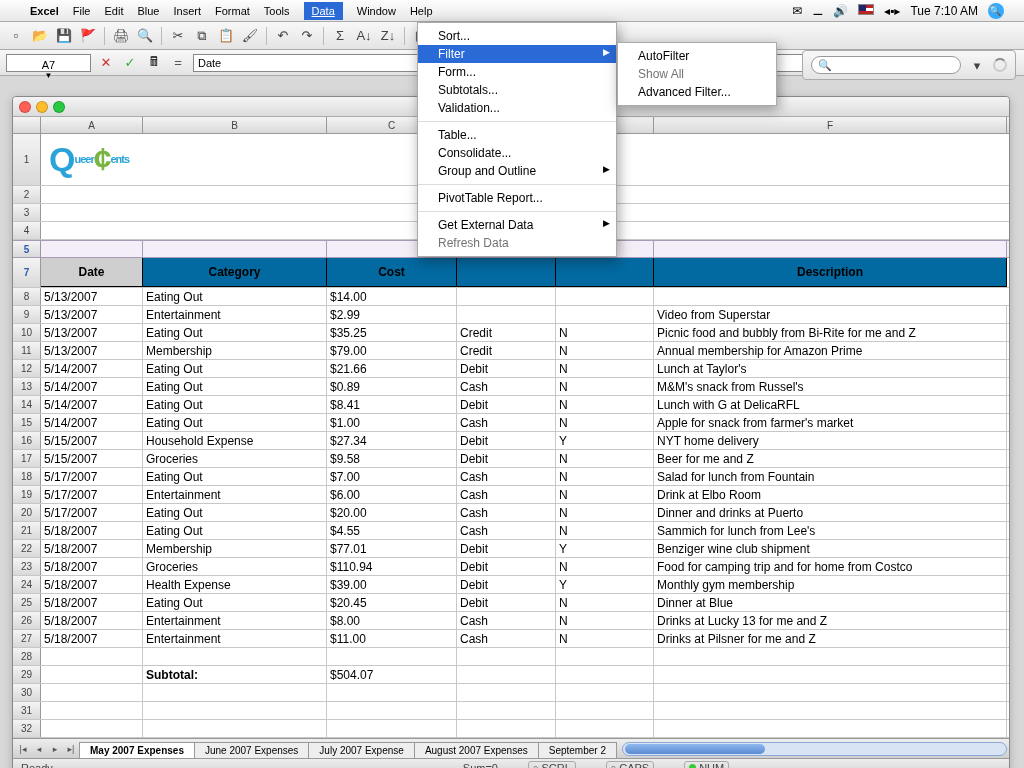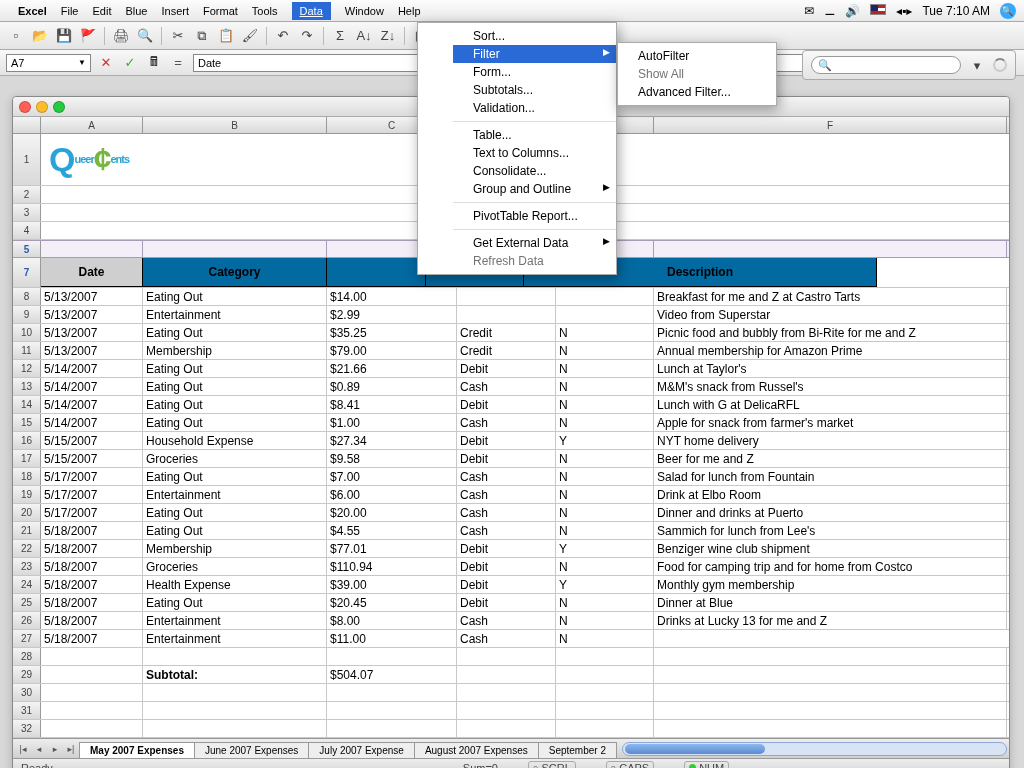--- a/index.html
+++ b/index.html
@@ -1,37 +1,37 @@
 <!DOCTYPE html>
 <html><head>
 <meta charset="utf-8">
 <style>
 * { margin:0; padding:0; box-sizing:border-box; font-family:"Lucida Grande","Helvetica Neue",Arial,sans-serif; font-size:11px; }
 body { width:1024px; height:768px; background:#d8d8d8; overflow:hidden; position:relative; }
 
 
-.menubar { height:22px; background:linear-gradient(#fdfdfd,#e8e8e8); display:flex; align-items:center; padding:0 8px; border-bottom:1px solid #aaa; }
+.menubar { height:22px; background:linear-gradient(#fdfdfd,#e8e8e8); display:flex; align-items:center; padding:0 20px; border-bottom:1px solid #aaa; }
 .apple { font-size:14px; margin-right:10px; }
 .menubar .app { font-weight:bold; margin-right:14px; }
 .menubar .mitem { margin-right:14px; cursor:default; }
 .menubar .mitem.open { background:#2a6ad6; color:#fff; padding:3px 8px; margin-right:0;text-decoration:underline; }
 .menubar .spacer { flex:1; }
 .menubar .ricon { margin-left:10px; font-size:12px; }
 .flag { width:16px; height:11px; background:linear-gradient(#b22,#b22 33%,#fff 33%,#fff 66%,#b22 66%); border:1px solid #888; display:inline-block; position:relative; }
 .flag::before { content:""; position:absolute; width:7px; height:6px; background:#226; top:0; left:0; }
 
 
 .toolbar { height:28px; background:linear-gradient(#f8f8f8,#e4e4e4); border-bottom:1px solid #aaa; display:flex; align-items:center; padding:0 6px; gap:4px; }
 .tbtn { width:20px; height:20px; display:flex; align-items:center; justify-content:center; font-size:13px; color:#444; cursor:default; }
 .tsep { width:1px; height:18px; background:#bbb; margin:0 2px; }
 .zoom { font-size:11px; padding:1px 4px; border:1px solid #999; background:#fff; }
 .help { width:18px; height:18px; border-radius:50%; background:#d4c; color:#fff; display:flex; align-items:center; justify-content:center; font-weight:bold; font-size:11px; }
 
 .formula-bar { height:26px; background:linear-gradient(#f8f8f8,#e4e4e4); border-bottom:1px solid #aaa; display:flex; align-items:center; padding:0 6px; gap:6px; }
-.namebox { width:85px; height:18px; border:1px solid #888; background:#fff; padding:4px 4px; display:flex; align-items:center; justify-content:space-between; }
+.namebox { width:85px; height:18px; border:1px solid #888; background:#fff; padding:4px 4px; display:flex; align-items:center; justify-content:space-between;flex-direction:column; }
 .namebox .arr { font-size:8px; }
 .fbtn { width:18px; height:18px; display:flex; align-items:center; justify-content:center; font-size:13px; }
 .fx-cancel { color:#c33; }
 .fx-ok { color:#3a3; }
 .fx-eq { color:#555; }
 .formula-input { flex:0 0 680px; height:18px; border:1px solid #888; background:#fff; padding:0 4px; display:flex; align-items:center; }
 
 .searchbar { position:absolute; top:50px; right:8px; background:linear-gradient(#f8f8f8,#e4e4e4); border:1px solid #aaa; border-radius:4px; padding:4px 8px; display:flex; align-items:center; gap:6px; }
 .searchbox { width:150px; height:18px; border:1px solid #999; border-radius:9px; background:#fff; display:flex; align-items:center; padding:0 6px; }
 .spinner { width:14px; height:14px; border:2px solid #ccc; border-top-color:#888; border-radius:50%; }
@@ -82,21 +82,21 @@
 .status .pill { border:1px solid #aaa; border-radius:3px; padding:0 4px; font-size:9px; display:flex; align-items:center; gap:3px; }
 .dot-g { width:7px; height:7px; border-radius:50%; background:#3c3; }
 
 
 .menu { position:absolute; background:#fff; border:1px solid #aaa; box-shadow:2px 4px 12px rgba(0,0,0,.35); padding:4px 0; }
 .menu .mi { padding:2px 20px 2px 20px; font-size:12px; cursor:default; position:relative; white-space:nowrap; }
 .menu .mi.hl { background:#2a6ad6; color:#fff; }
 .menu .mi.dis { color:#737373; }
 .menu .mi .sub-arr { position:absolute; right:6px; font-size:9px; }
 .menu hr { border:none; border-top:1px solid #ddd; margin:4px 0; }
-.data-menu { top:22px; left:417px; width:200px;padding-left:35px; }
+.data-menu { top:22px; left:417px; width:200px; }
 .filter-menu { top:42px; left:617px; width:160px; }
 </style>
 </head>
 <body>
 
 <div class="menubar">
   <span class="apple"></span>
   <span class="app">Excel</span>
   <span class="mitem">File</span>
   <span class="mitem">Edit</span>
@@ -228,32 +228,32 @@
           <div class="cell cB"></div>
           <div class="cell cC"></div>
           <div class="cell cD"></div>
           <div class="cell cE"></div>
           <div class="cell cF"></div>
         </div>
         <div class="row hdr r7">
           <div class="rh sel">7</div>
           <div class="cell cA">Date</div>
           <div class="cell cB">Category</div>
+          <div class="cell cC">Cost</div>
           <div class="cell cD"></div>
           <div class="cell cE"></div>
           <div class="cell cF">Description</div>
         </div>
         <div class="row data">
           <div class="rh">8</div>
           <div class="cell cA">5/13/2007</div>
           <div class="cell cB">Eating Out</div>
           <div class="cell cC">$14.00</div>
           <div class="cell cD"></div>
           <div class="cell cE"></div>
-          <div class="cell cF">Breakfast for me and Z at Castro Tarts</div>
         </div>
         <div class="row data">
           <div class="rh">9</div>
           <div class="cell cA">5/13/2007</div>
           <div class="cell cB">Entertainment</div>
           <div class="cell cC">$2.99</div>
           <div class="cell cD"></div>
           <div class="cell cE"></div>
           <div class="cell cF">Video from Superstar</div>
         </div>
@@ -410,20 +410,21 @@
           <div class="cell cE">N</div>
           <div class="cell cF">Drinks at Lucky 13 for me and Z</div>
         </div>
         <div class="row data">
           <div class="rh">27</div>
           <div class="cell cA">5/18/2007</div>
           <div class="cell cB">Entertainment</div>
           <div class="cell cC">$11.00</div>
           <div class="cell cD">Cash</div>
           <div class="cell cE">N</div>
+          <div class="cell cF">Drinks at Pilsner for me and Z</div>
         </div>
         <div class="row data">
           <div class="rh">28</div>
           <div class="cell cA"></div>
           <div class="cell cB"></div>
           <div class="cell cC"></div>
           <div class="cell cD"></div>
           <div class="cell cE"></div>
           <div class="cell cF"></div>
         </div>
@@ -501,21 +502,20 @@
 </div>
 
 <div class="menu data-menu" id="data-menu">
     <div class="mi">Sort...</div>
     <div class="mi hl">Filter<span class="sub-arr">▶</span></div>
     <div class="mi">Form...</div>
     <div class="mi">Subtotals...</div>
     <div class="mi">Validation...</div>
     <hr>
     <div class="mi">Table...</div>
-    <div class="mi">Text to Columns...</div>
     <div class="mi">Consolidate...</div>
     <div class="mi">Group and Outline<span class="sub-arr">▶</span></div>
     <hr>
     <div class="mi">PivotTable Report...</div>
     <hr>
     <div class="mi">Get External Data<span class="sub-arr">▶</span></div>
     <div class="mi dis">Refresh Data</div>
   </div>
 <div class="menu filter-menu" id="filter-menu">
     <div class="mi">AutoFilter</div>

